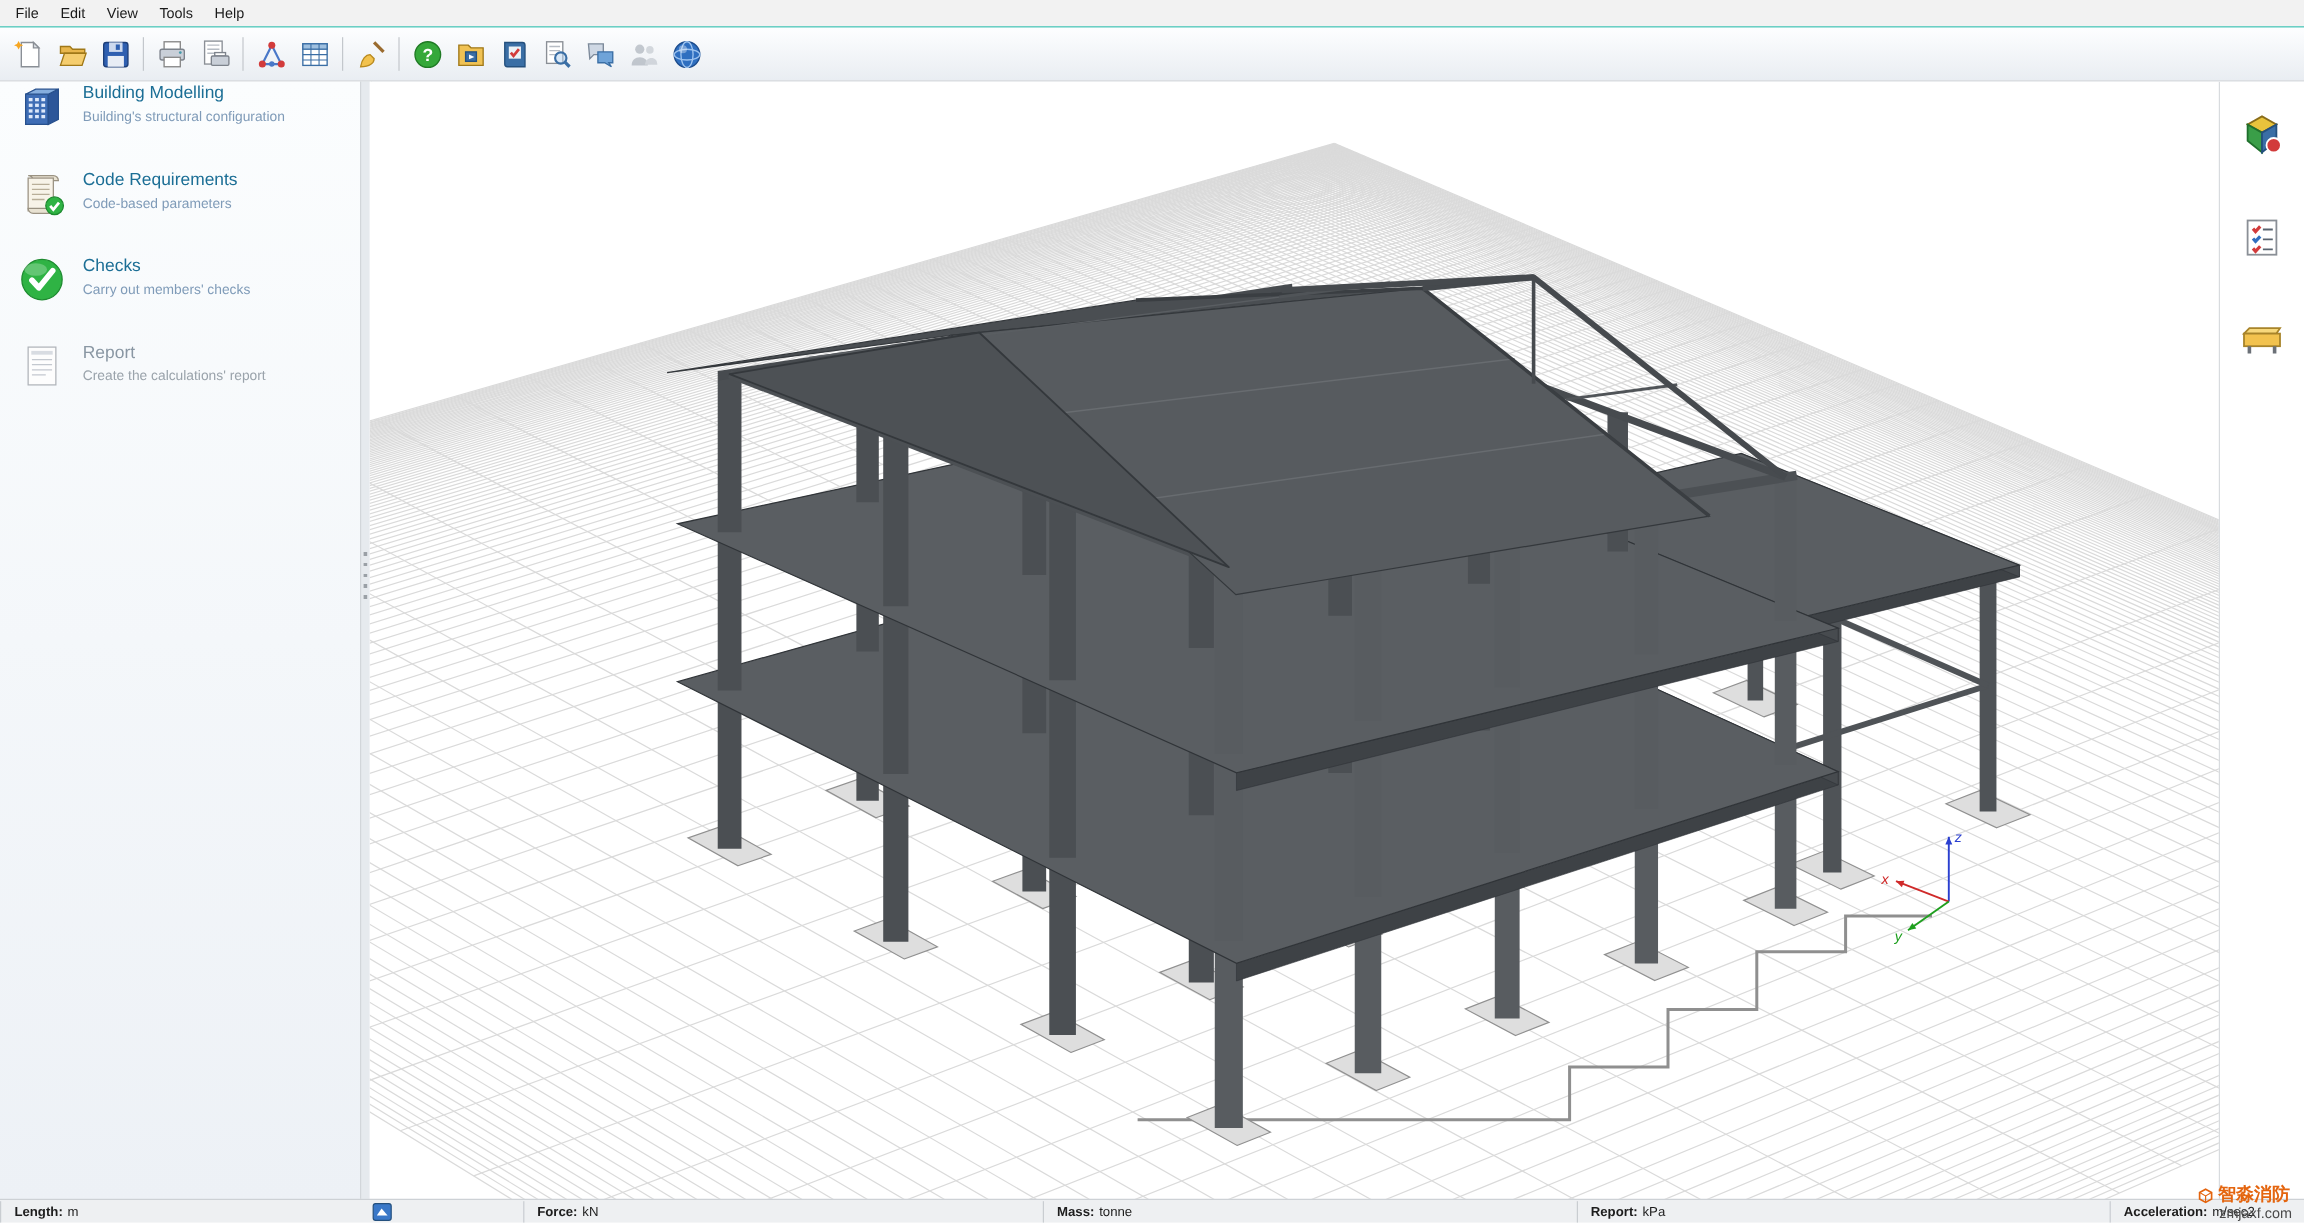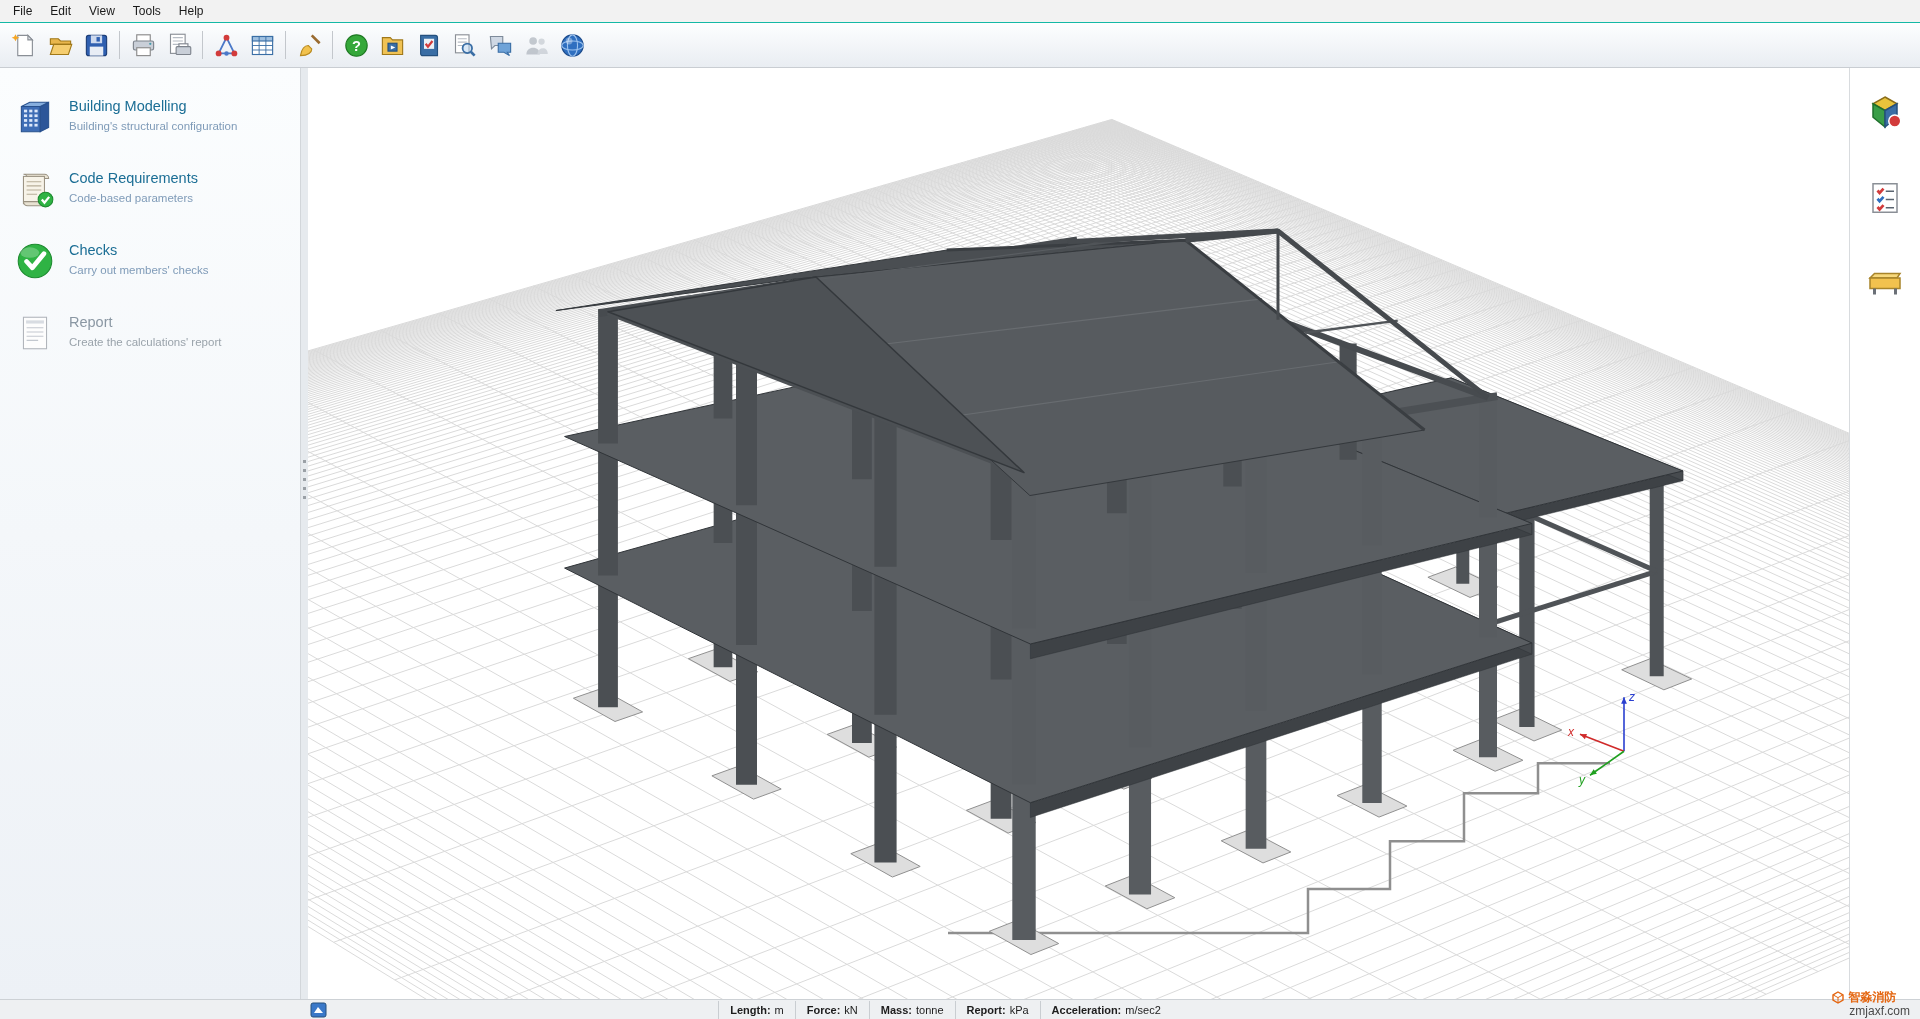--- a/index.html
+++ b/index.html
@@ -14,21 +14,21 @@
            background:linear-gradient(180deg,#fdfeff,#e9edf2);
            border-bottom:1px solid #c9cdd2;display:flex;align-items:center;padding-left:6px;}
   .tbtn{width:36px;height:36px;display:flex;align-items:center;justify-content:center;
         background:none;border:none;border-radius:3px;padding:0;}
   .tbtn svg{width:27px;height:27px;}
   .tsep{width:1px;height:28px;background:#c3c7cc;margin:0 5px;}
   
   #sidebar{position:absolute;top:68px;left:0;width:300px;bottom:19px;
            background:linear-gradient(180deg,#fbfdfe,#edf1f6);}
   #sidebar-title{font-size:16px;color:#2e2e2e;padding:26px 0 0 18px;}
-  #steps{display:flex;flex-direction:column;gap:30px;margin-top:28px;}
+  #steps{display:flex;flex-direction:column;gap:30px;}
   .step{display:flex;gap:13px;padding-left:14px;align-items:flex-start;}
   .step-icon{flex:0 0 42px;width:42px;height:42px;}
   .step-icon svg{width:42px;height:42px;}
   .step-text{padding-top:2px;}
   .step-title{font-size:14.5px;}
   .step-sub{font-size:11.5px;margin-top:6px;}
   
   #splitter{position:absolute;top:68px;left:300px;width:8px;bottom:19px;background:#e6eaee;
             border-left:1px solid #d2d6da;border-right:1px solid #c6cacd;}
   #splitter .grip{position:absolute;top:392px;left:2px;width:3px;height:42px;
@@ -39,28 +39,28 @@
   
   #rightbar{position:absolute;top:68px;right:0;width:70px;bottom:19px;background:#fff;
             border-left:1px solid #d8dbde;display:flex;flex-direction:column;align-items:center;
             padding-top:22px;gap:42px;}
   .rbtn{background:none;border:none;padding:0;width:44px;height:44px;
         display:flex;align-items:center;justify-content:center;border-radius:3px;}
   .rbtn svg{width:36px;height:36px;}
   
   #statusbar{position:absolute;left:0;right:0;bottom:0;height:19px;background:#eef0f2;
              border-top:1px solid #cdd1d5;display:flex;align-items:center;
-             justify-content:center;padding-right:30px;font-size:11px;color:#1d1d1d;}
+             justify-content:space-between;padding-right:30px;font-size:11px;color:#1d1d1d;}
   .sfield{display:flex;gap:4px;padding:0 11px;border-left:1px solid #c9cdd1;line-height:18px;}
   .sfield .lab{font-weight:bold;}
   #status-left-icon{position:absolute;left:310px;bottom:1px;width:17px;height:16px;}
   
   #watermark{position:absolute;right:10px;bottom:1px;z-index:30;line-height:1.1;text-align:left;}
   #watermark .wm-row{display:flex;align-items:center;gap:3px;}
-  #watermark .wm-cn{color:#e4650f;font-weight:bold;font-size:12px;}
+  #watermark .wm-cn{color:#e4650f;font-weight:bold;font-size:15px;}
   #watermark .wm-en{color:#4a4a4a;font-size:12px;padding-left:18px;}
 </style>
 </head>
 <body>
 
 <div id="menubar">
   <span class="menu-item">File</span>
   <span class="menu-item">Edit</span>
   <span class="menu-item">View</span>
   <span class="menu-item">Tools</span>

